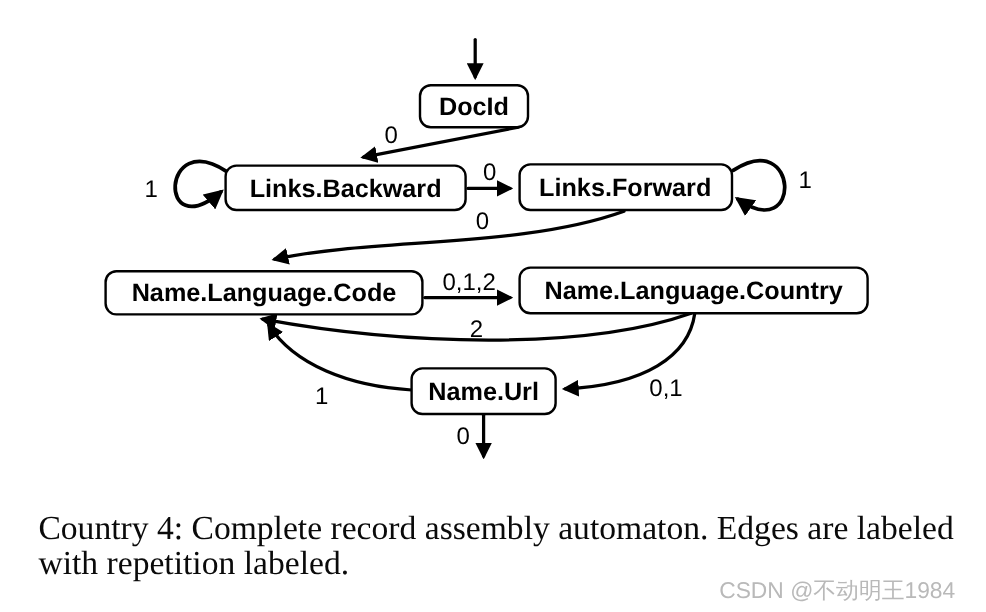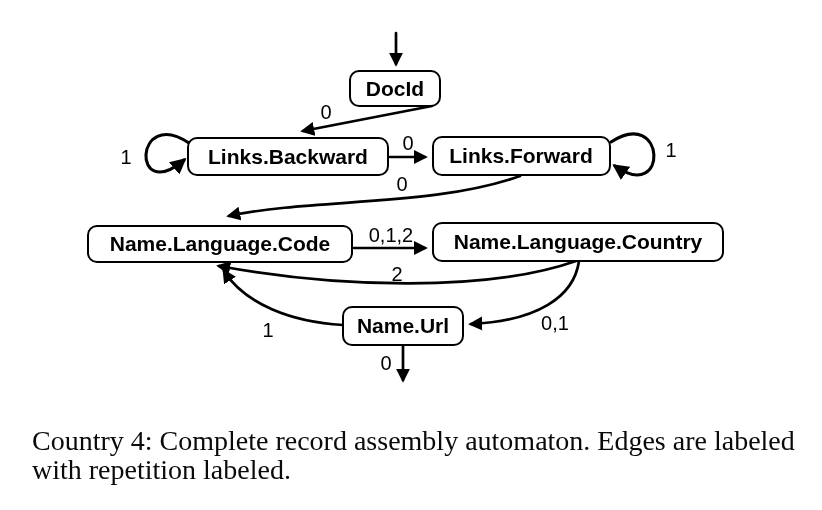--- a/index.html
+++ b/index.html
@@ -135,14 +135,15 @@
       <rect class="node-rect" x="343" y="307" width="120" height="38" rx="9"></rect>
       <text class="node-label" x="403" y="333">Name.Url</text>
     </g>
   </svg>
 
   <div class="caption">
     <div>Country 4: Complete record assembly automaton. Edges are labeled</div>
     <div>with repetition labeled.</div>
   </div>
 
+  <div class="watermark">CSDN @不动明王1984</div>
 
 </div>
 
 </body></html>

